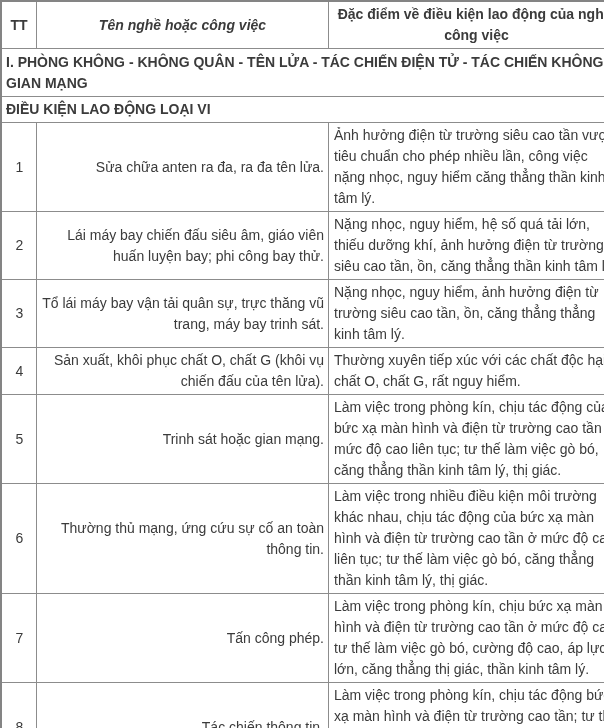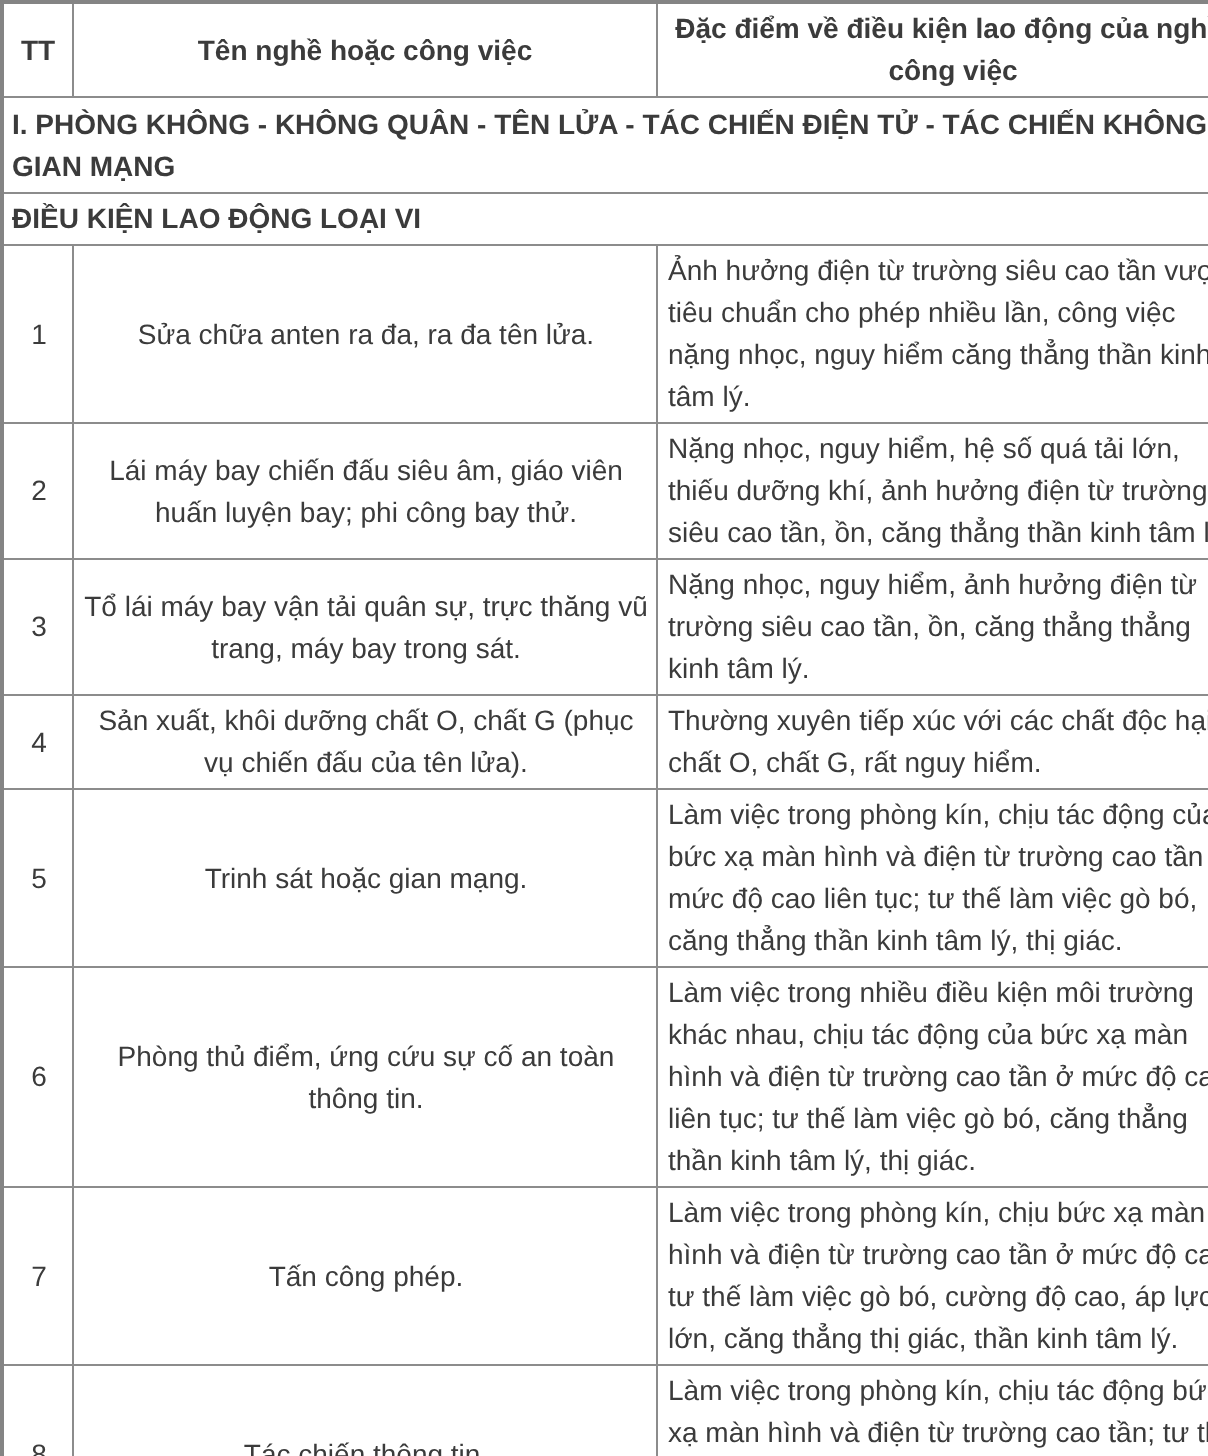--- a/index.html
+++ b/index.html
@@ -21,33 +21,33 @@
     background: #ffffff;
   }
   table.doc-table th,
   table.doc-table td {
     border: 1px solid #8c8c8c;
     vertical-align: middle;
     padding: 2px 4px 2px 5px;
     word-wrap: break-word;
   }
   th.col-tt  { width: 26px; }
-  th.col-job { width: 283px; }
+  th.col-job { width: 283px; font-style: italic; }
   th.col-cond{ width: 287px; }
   table.doc-table th {
     font-weight: bold;
     text-align: center;
     padding: 2px 4px;
   }
   tr.header-row      { height: 45px; }
   tr.section-row td  { font-weight: bold; text-align: left; padding-left: 4px; }
   tr.section-row.sec-main  { height: 48px; }
   tr.section-row.sec-sub   { height: 21px; }
   td.cell-tt   { text-align: center; }
-  td.cell-job  { text-align: center; }
+  td.cell-job  { text-align: right; }
   td.cell-cond { text-align: left; vertical-align: middle; }
   tr.r1 { height: 65px; }
   tr.r2 { height: 64px; }
   tr.r3 { height: 65px; }
   tr.r4 { height: 42px; }
   tr.r5 { height: 84px; }
   tr.r6 { height: 105px; }
   tr.r7 { height: 86px; }
   tr.r8 { height: 75px; }
 </style>
@@ -75,36 +75,36 @@
       <td class="cell-job">Sửa chữa anten ra đa, ra đa tên lửa.</td>
       <td class="cell-cond">Ảnh hưởng điện từ trường siêu cao tần vượt tiêu chuẩn cho phép nhiều lần, công việc nặng nhọc, nguy hiểm căng thẳng thần kinh tâm lý.</td>
     </tr>
     <tr class="r2">
       <td class="cell-tt">2</td>
       <td class="cell-job">Lái máy bay chiến đấu siêu âm, giáo viên huấn luyện bay; phi công bay thử.</td>
       <td class="cell-cond">Nặng nhọc, nguy hiểm, hệ số quá tải lớn, thiếu dưỡng khí, ảnh hưởng điện từ trường siêu cao tần, ồn, căng thẳng thần kinh tâm lý.</td>
     </tr>
     <tr class="r3">
       <td class="cell-tt">3</td>
-      <td class="cell-job">Tổ lái máy bay vận tải quân sự, trực thăng vũ trang, máy bay trong sát.</td>
+      <td class="cell-job">Tổ lái máy bay vận tải quân sự, trực thăng vũ trang, máy bay trinh sát.</td>
       <td class="cell-cond">Nặng nhọc, nguy hiểm, ảnh hưởng điện từ trường siêu cao tần, ồn, căng thẳng thẳng kinh tâm lý.</td>
     </tr>
     <tr class="r4">
       <td class="cell-tt">4</td>
-      <td class="cell-job">Sản xuất, khôi dưỡng chất O, chất G (phục vụ chiến đấu của tên lửa).</td>
+      <td class="cell-job">Sản xuất, khôi phục chất O, chất G (khôi vụ chiến đấu của tên lửa).</td>
       <td class="cell-cond">Thường xuyên tiếp xúc với các chất độc hại, chất O, chất G, rất nguy hiểm.</td>
     </tr>
     <tr class="r5">
       <td class="cell-tt">5</td>
       <td class="cell-job">Trinh sát hoặc gian mạng.</td>
       <td class="cell-cond">Làm việc trong phòng kín, chịu tác động của bức xạ màn hình và điện từ trường cao tần ở mức độ cao liên tục; tư thế làm việc gò bó, căng thẳng thần kinh tâm lý, thị giác.</td>
     </tr>
     <tr class="r6">
       <td class="cell-tt">6</td>
-      <td class="cell-job">Phòng thủ điểm, ứng cứu sự cố an toàn thông tin.</td>
+      <td class="cell-job">Thường thủ mạng, ứng cứu sự cố an toàn thông tin.</td>
       <td class="cell-cond">Làm việc trong nhiều điều kiện môi trường khác nhau, chịu tác động của bức xạ màn hình và điện từ trường cao tần ở mức độ cao, liên tục; tư thế làm việc gò bó, căng thẳng thần kinh tâm lý, thị giác.</td>
     </tr>
     <tr class="r7">
       <td class="cell-tt">7</td>
       <td class="cell-job">Tấn công phép.</td>
       <td class="cell-cond">Làm việc trong phòng kín, chịu bức xạ màn hình và điện từ trường cao tần ở mức độ cao; tư thế làm việc gò bó, cường độ cao, áp lực lớn, căng thẳng thị giác, thần kinh tâm lý.</td>
     </tr>
     <tr class="r8">
       <td class="cell-tt">8</td>
       <td class="cell-job">Tác chiến thông tin.</td>

